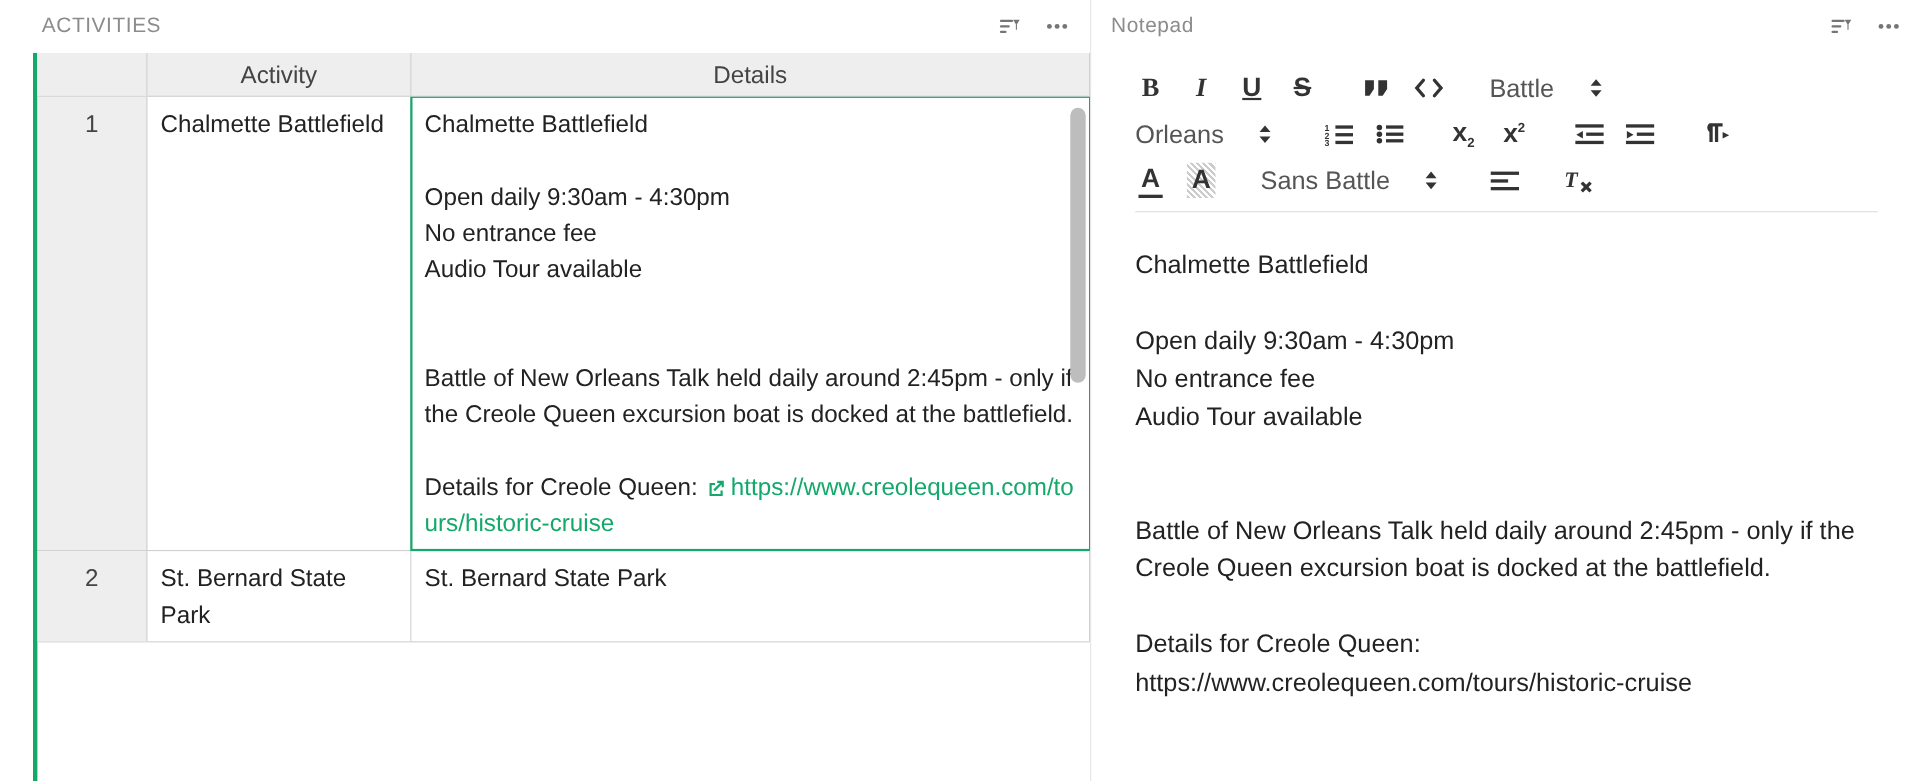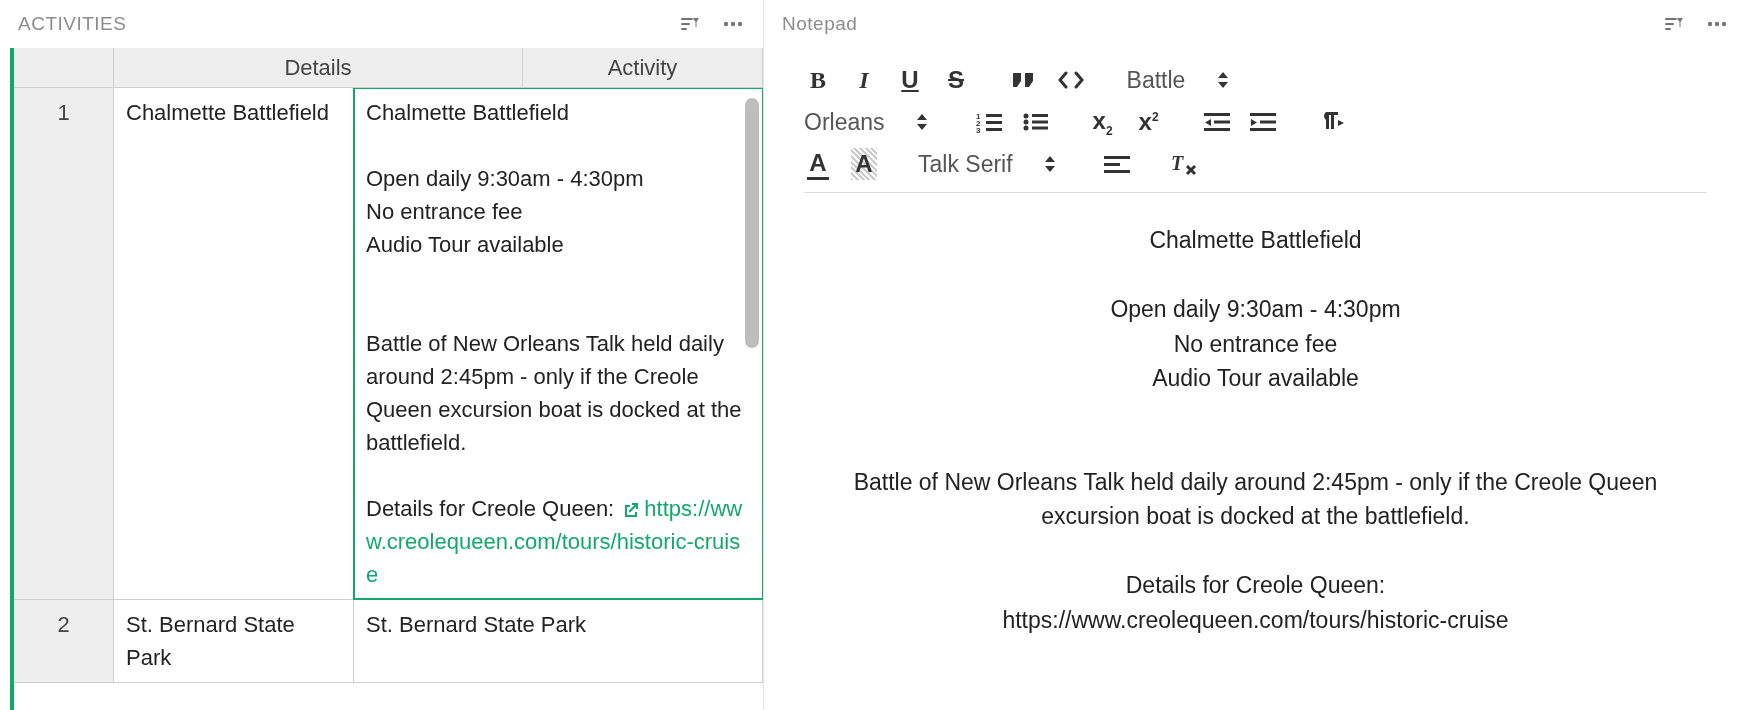--- a/index.html
+++ b/index.html
@@ -14,26 +14,26 @@
     height: 710px;
     overflow: hidden;
     display: flex;
   }
   .panel {
     display: flex;
     flex-direction: column;
     height: 100%;
   }
   .left-panel {
-    width: 764px;
+    width: 972px;
     border-right: 1px solid #e5e5e5;
+    margin-left: 20px;
   }
   .right-panel {
     flex: 1;
-    text-align: center;
   }
   .panel-header {
     display: flex;
     align-items: center;
     justify-content: space-between;
     padding: 10px 18px 10px 18px;
     height: 48px;
   }
   .panel-title {
     font-size: 19px;
@@ -236,22 +236,22 @@
             <circle cx="19" cy="12" r="2.2"></circle>
         </svg>
       </div>
     </div>
   </div>
 
   <div class="table-wrap">
     <div class="table">
       <div class="thead">
         <div class="th col-rownum"></div>
+        <div class="th col-activity">Activity</div>
         <div class="th col-details">Details</div>
-        <div class="th col-activity">Activity</div>
       </div>
       <div class="tbody" id="tbody">
           <div class="tr selected">
             <div class="td td-rownum">1</div>
             <div class="td td-activity">Chalmette Battlefield</div>
             <div class="td td-details"><span>Chalmette Battlefield
 
 Open daily 9:30am - 4:30pm
 No entrance fee
 Audio Tour available
@@ -417,21 +417,21 @@
         <div class="tb-group">
           <div class="tb-btn">
               <span style="border-bottom:3px solid #333;font-weight:700;padding:0 2px;">A</span>
             </div>
           <div class="tb-btn">
               <span class="bgA" style="font-weight:700;">A</span>
             </div>
         </div>
         <div class="tb-group">
           <div class="tb-select">
-            <span class="sel-label">Talk Serif</span>
+            <span class="sel-label">Sans Battle</span>
             <span class="caret-sort">
               <svg width="14" height="20" viewBox="0 0 14 20" fill="#333">
                   <polygon points="7,2 12,8 2,8"></polygon>
                   <polygon points="7,18 12,12 2,12"></polygon>
                 </svg>
             </span>
           </div>
         </div>
         <div class="tb-group">
           <div class="tb-btn">

